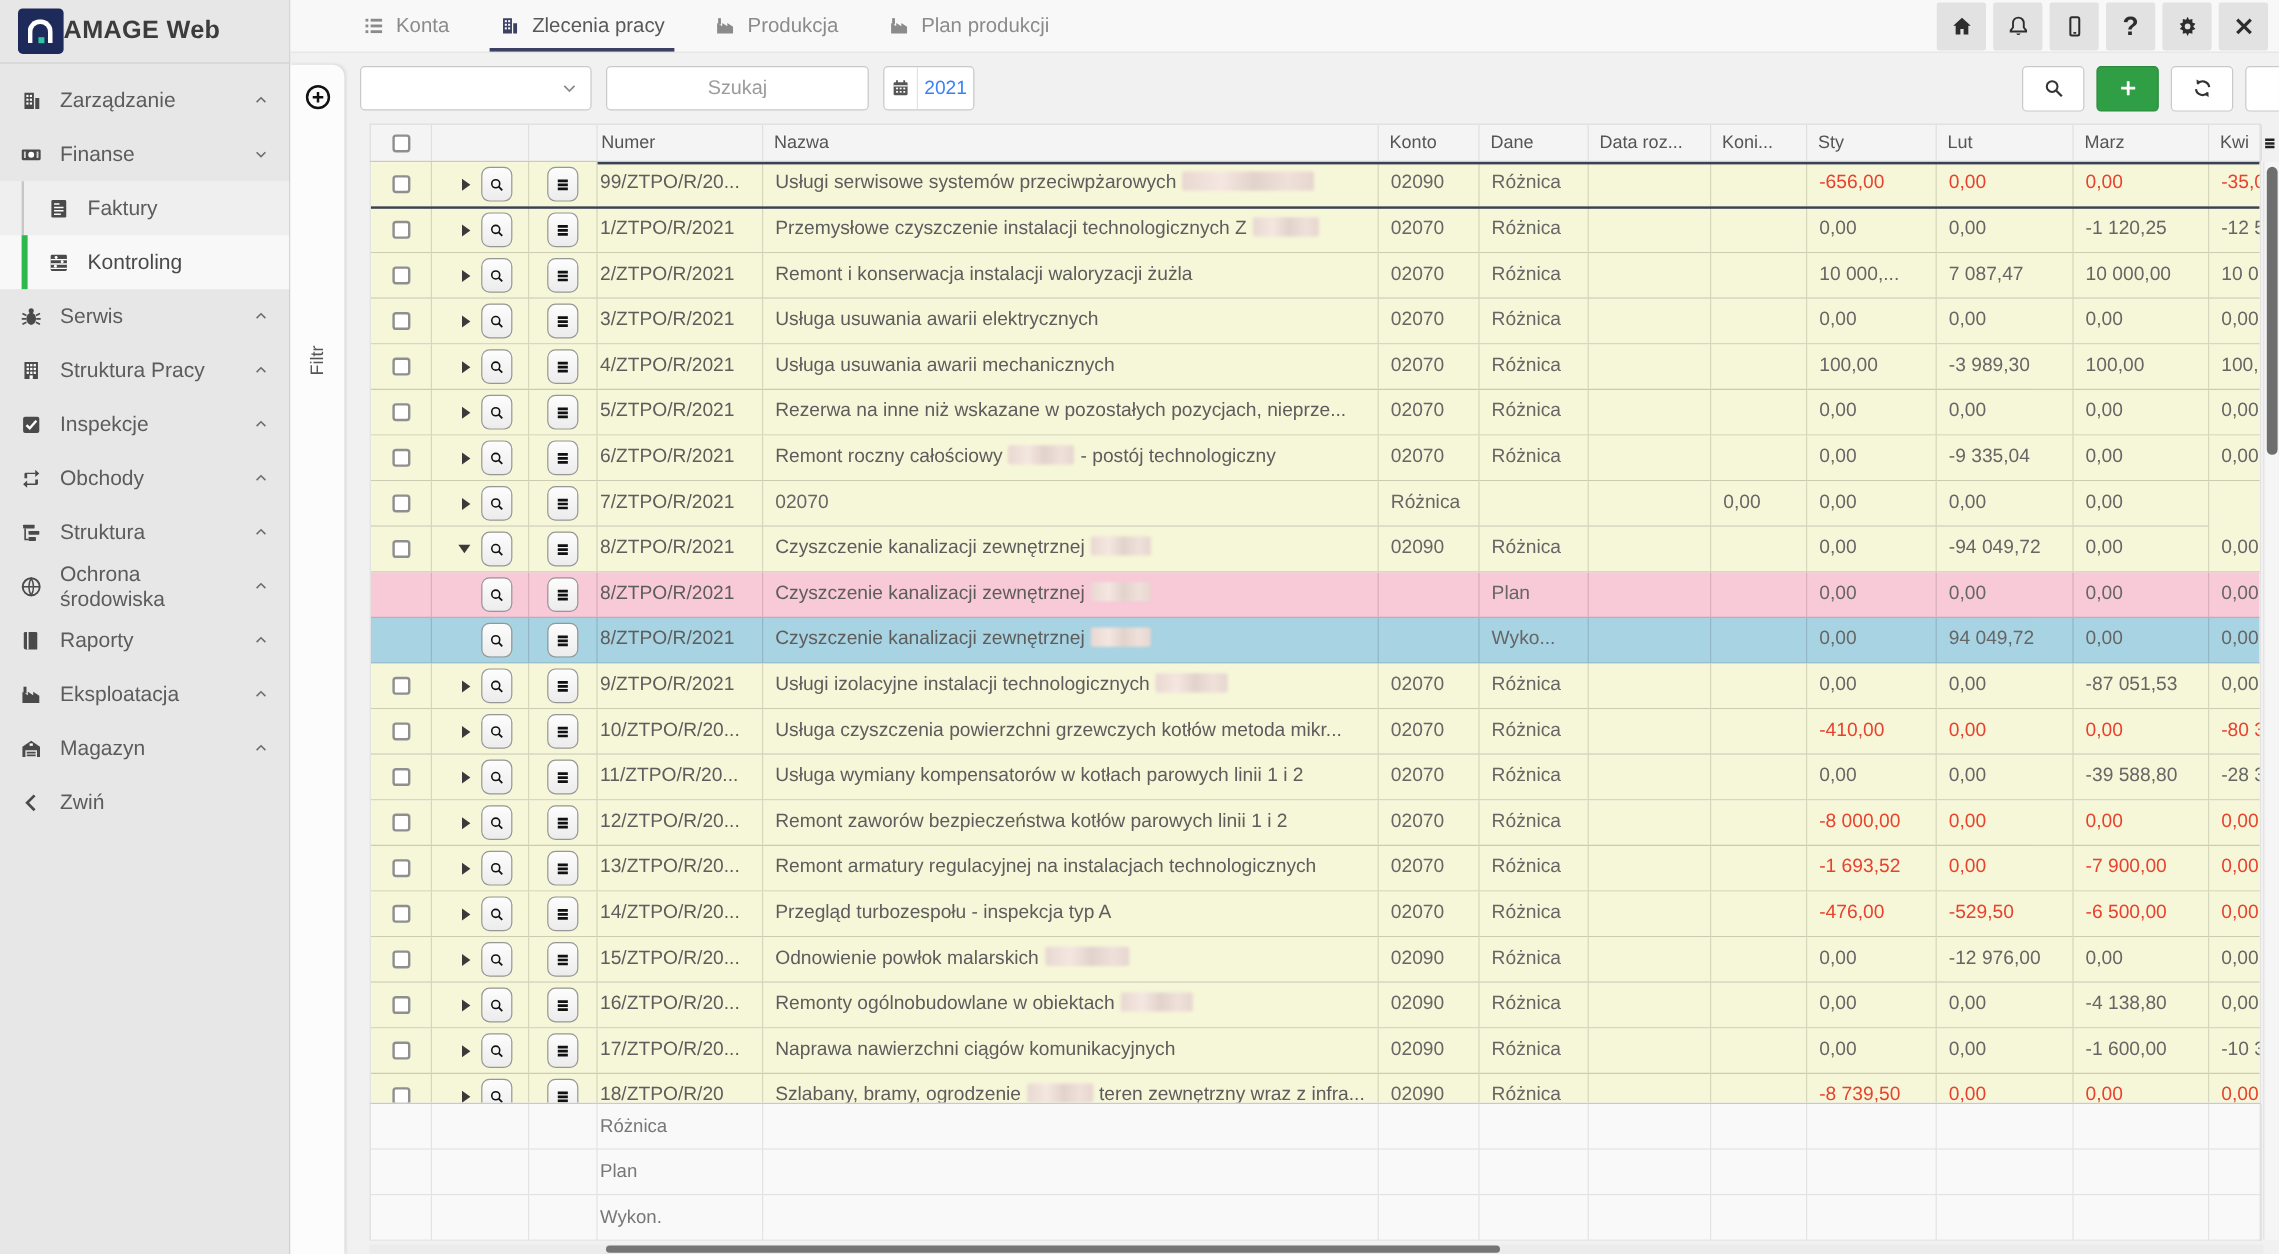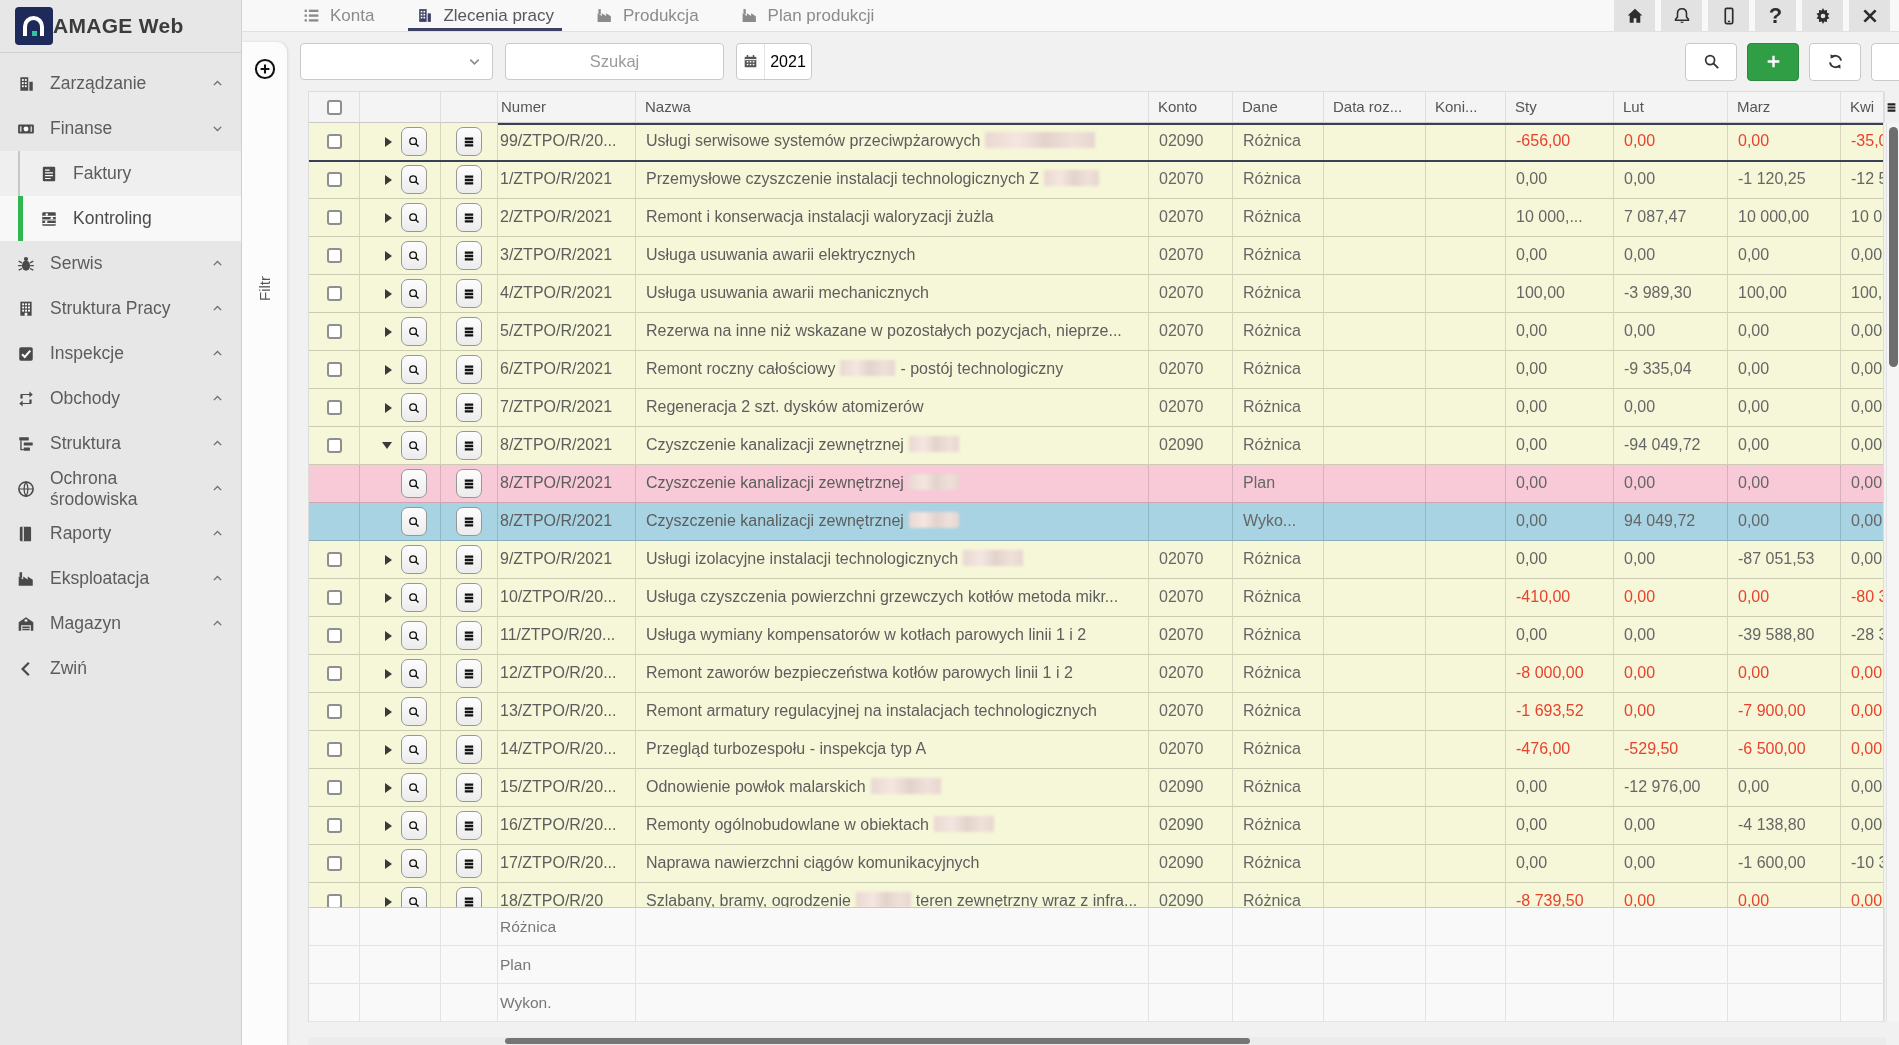--- a/index.html
+++ b/index.html
@@ -19,21 +19,21 @@
   .nav-item { height:45px; display:flex; align-items:center; gap:15px; padding:0 17px; font-size:17.5px; color:#5c5c5c; position:relative; cursor:pointer; }
   .nav-item svg { flex-shrink:0; color:#4a4a4a; }
   .nav-item .chev { margin-left:auto; color:#6d6d6d; }
   .nav-item.sub { padding-left:40px; background:#efefef; }
   .nav-item.sub::before { content:""; position:absolute; left:18px; top:0; bottom:0; width:2px; background:#c7c7c7; }
   .nav-item.sub.active { background:#f8f8f8; color:#4a4a4a; }
   .nav-item.sub.active::before { width:5px; background:#2eb84d; }
 
   
   .main { flex:1; display:flex; flex-direction:column; min-width:0; }
-  .topbar { height:32px; background:#f8f8f8; border-bottom:1px solid #e0e0e0; display:flex; align-items:center; padding-left:53px;gap:24px; }
+  .topbar { height:44px; background:#f8f8f8; border-bottom:1px solid #e0e0e0; display:flex; align-items:center; padding-left:53px;gap:24px; }
   .tab { height:100%; display:flex; align-items:center; gap:10px; padding:0 8px; margin-right:26px; font-size:17px; color:#8b8b8b; position:relative; cursor:pointer; white-space:nowrap; }
   .tab svg { color:#8b8b8b; }
   .tab.active { color:#585858; }
   .tab.active svg { color:#3c4063; }
   .tab.active::after { content:""; position:absolute; left:0; right:0; bottom:0; height:3px; background:#3c4063; }
   .topbar-actions { margin-left:auto; display:flex; gap:6px; padding-right:9px; }
   .action-btn { width:41px; height:40px; background:#e2e2e2; border:none; border-radius:2px; display:flex; align-items:center; justify-content:center; color:#2d2d2d; cursor:pointer; }
   .action-btn .glyph { font-size:22px; font-weight:bold; color:#2d2d2d; }
 
   .content { flex:1; position:relative; background:#f1f1f1; }
@@ -43,21 +43,21 @@
   .filter-plus { margin:14px auto 0; width:26px; height:26px; display:flex; align-items:center; justify-content:center; color:#111; cursor:pointer; }
   .filter-label { position:absolute; top:238px; left:0; width:45px; text-align:center; transform:rotate(-90deg); font-size:15px; color:#555; cursor:pointer; }
 
   
   .toolbar { position:absolute; left:58px; top:0; right:-24px; height:59px; display:flex; align-items:center; gap:12px; }
   .select-box { width:193px; height:37px; background:#fff; border:1px solid #c9c9c9; border-radius:4px; display:flex; align-items:center; justify-content:flex-end; padding:0 10px; color:#8a8a8a; cursor:pointer; }
   .search-input { width:219px; height:37px; background:#fff; border:1px solid #c9c9c9; border-radius:4px; padding:0 12px; font-size:16.5px; font-family:inherit; color:#4c1d95;text-align:center; }
   .search-input::placeholder { color:#9b9b9b; }
   .year-box { width:76px; height:37px; background:#fff; border:1px solid #c9c9c9; border-radius:4px; display:flex; align-items:center; }
   .year-icon { width:28px; display:flex; align-items:center; justify-content:center; color:#555; border-right:1px solid #e3e3e3; height:100%; }
-  .year-value { flex:1; text-align:center; font-size:16px; color:#000000; }
+  .year-value { flex:1; text-align:center; font-size:16px; color:#3b82f6; }
   .toolbar-spacer { flex:1; }
   .tool-btn { width:52px; height:38px; background:#fff; border:1px solid #c9c9c9; border-radius:4px; display:flex; align-items:center; justify-content:center; color:#333; cursor:pointer; }
   .tool-btn.green { background:#2f9e44; border-color:#2b8a3e; color:#fff; }
 
   
   .grid-header { position:absolute; left:66px; top:59px; width:1576px; height:32px; display:grid; grid-template-columns:var(--cols); background:#f4f4f4; border:1px solid #dcdcdc; border-bottom:1px solid #c9c9c9; }
   .hcell { border-right:1px solid #dfdfdf; font-size:15px; color:#555; line-height:30px; padding-left:9px; white-space:nowrap; overflow:hidden; }
   .hcell.center { display:flex; align-items:center; justify-content:center; padding:0; }
   .hcell.tight { padding-left:3px; }
   .colpicker { position:absolute; right:0; top:59px; width:15px; height:33px; display:flex; align-items:center; justify-content:center; color:#222; cursor:pointer; background:transparent; }
@@ -662,21 +662,20 @@
               </button>
             </div>
             <div class="cell center">
               <button class="mini-btn">
                 <svg viewBox="0 0 16 16" width="14" height="14" class="" fill="currentColor">
                   <path d="M3.2 4.2h9.6M3.2 8h9.6M3.2 11.8h9.6" stroke="currentColor" stroke-width="2.6" fill="none"></path>
                 </svg>
               </button>
             </div>
             <div class="cell numer">7/ZTPO/R/2021</div>
-            <div class="cell nazwa"><span>Regeneracja 2 szt. dysków atomizerów</span></div>
             <div class="cell">02070</div>
             <div class="cell">Różnica</div>
             <div class="cell"></div>
             <div class="cell"></div>
             <div class="cell">0,00</div>
             <div class="cell">0,00</div>
             <div class="cell">0,00</div>
             <div class="cell">0,00</div>
           </div>
           <div class="row">

